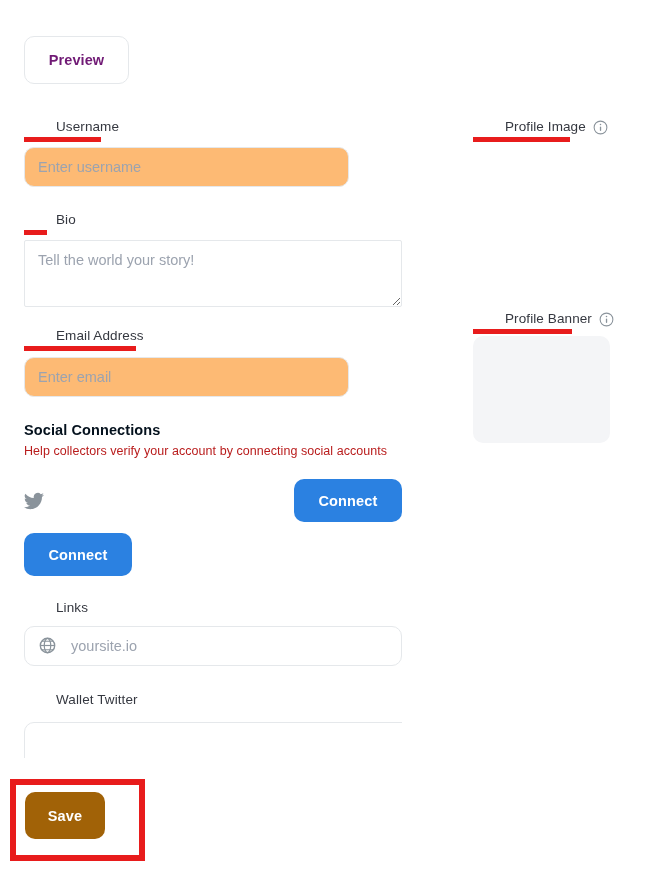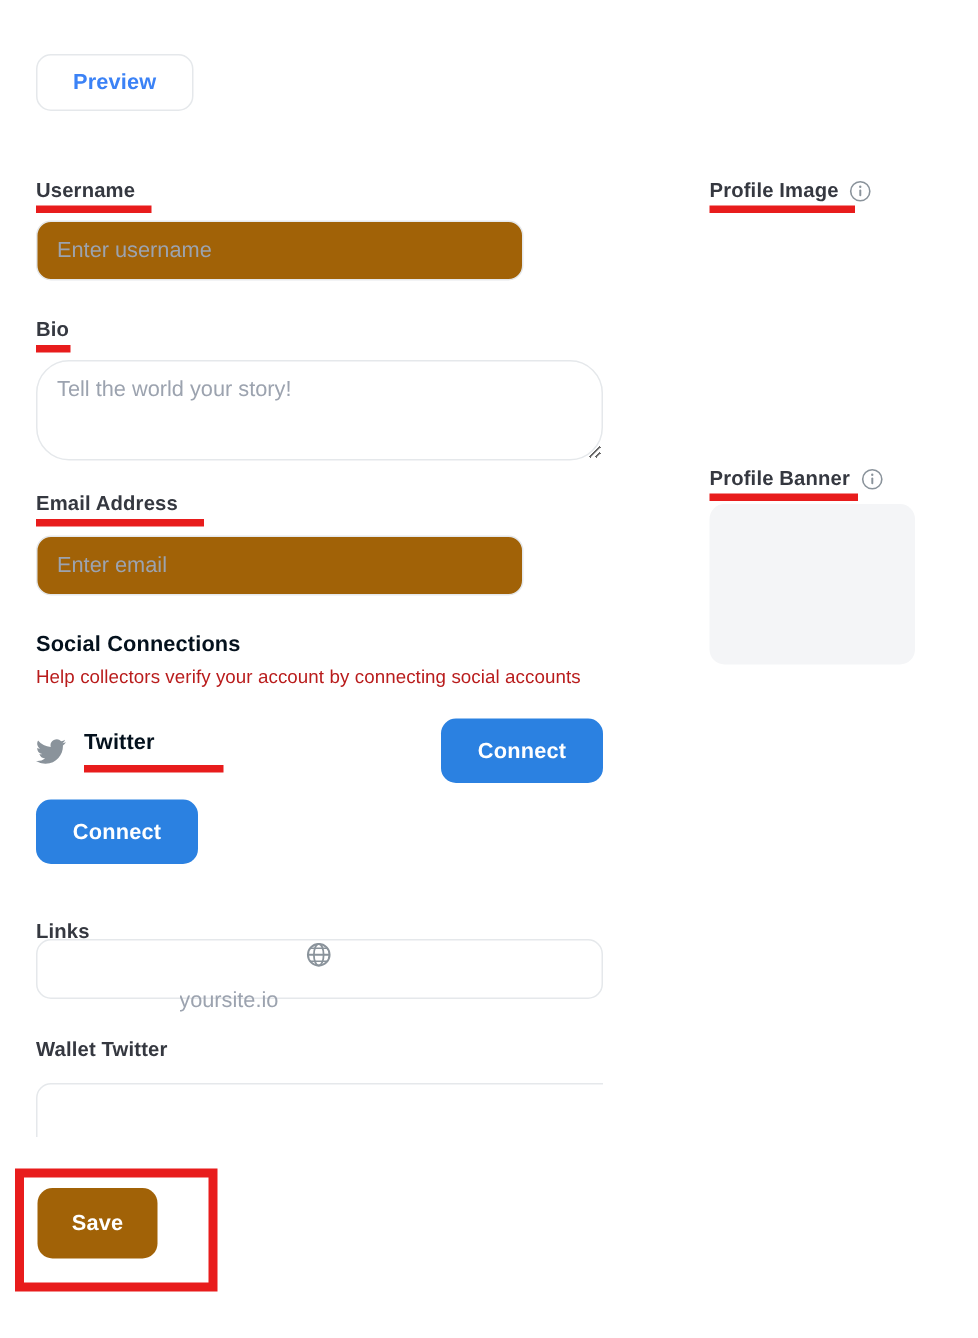--- a/index.html
+++ b/index.html
@@ -32,44 +32,45 @@
     top: 0;
     width: 179px;
   }
 
   
   .preview-btn {
     position: absolute;
     left: 24px;
     top: 36px;
     width: 105px;
-    height: 38px;
-    background: #ffffff;
-    border: 1px solid #E5E8EB;
-    border-radius: 10px;
-    font-family: "Liberation Sans", sans-serif;
-    font-size: 14.5px;
-    font-weight: 700;
-    color: #3b82f6;
+    height: 48px;
+    background: #ffffff;
+    border: 1px solid #E5E8EB;
+    border-radius: 10px;
+    font-family: "Liberation Sans", sans-serif;
+    font-size: 14.5px;
+    font-weight: 700;
+    color: #701a75;
     letter-spacing: 0.1px;
     cursor: pointer;
     display: flex;
     align-items: center;
     justify-content: center;
     padding: 0;
   }
 
   
   .field-label {
     font-size: 13.5px;
-    font-weight: 700;
+    font-weight: 400;
     color: #353840;
     letter-spacing: 0.1px;
     line-height: 16px;
     display: block;
+    margin-left: 32px;
   }
   .label-row {
     display: flex;
     align-items: center;
     gap: 7px;
   }
 
   
   .red-bar {
     display: block;
@@ -77,34 +78,34 @@
     background: #E81C1C;
     margin-top: 2px;
   }
 
   
   .text-input {
     width: 325px;
     height: 40px;
     border: 1px solid #E5E8EB;
     border-radius: 10px;
-    background: #a16207;
+    background: #fdba74;
     font-family: "Liberation Sans", sans-serif;
     font-size: 14.5px;
     color: #04111D;
     padding: 0 13px;
     outline: none;
   }
   .text-input::placeholder { color: #9CA3AF; opacity: 1; }
 
   .bio-area {
     width: 378px;
     height: 67px;
     border: 1px solid #E5E8EB;
-    border-radius: 22px;
+    border-radius: 2px;
     background: #ffffff;
     font-family: "Liberation Sans", sans-serif;
     font-size: 14.5px;
     color: #ef4444;
     padding: 11px 13px;
     outline: none;
     resize: vertical;
     display: block;
   }
   .bio-area::placeholder { color: #9CA3AF; opacity: 1; }
@@ -270,36 +271,32 @@
       <div class="social-sub">Help collectors verify your account by connecting social accounts</div>
     </div>
 
     <div class="social-row abs" style="left:0; top:479px; height:43px;">
       <div class="social-left">
         <span class="social-icon">
           <svg viewBox="0 0 24 24" width="20" height="20" aria-hidden="true">
             <path fill="#8A939B" d="M23.95 4.57c-.88.39-1.83.66-2.83.78a4.93 4.93 0 0 0 2.16-2.72c-.95.56-2 .97-3.13 1.19a4.92 4.92 0 0 0-8.38 4.48A13.97 13.97 0 0 1 1.64 3.16a4.92 4.92 0 0 0 1.52 6.57 4.9 4.9 0 0 1-2.23-.61v.06a4.92 4.92 0 0 0 3.95 4.83 4.96 4.96 0 0 1-2.22.08 4.93 4.93 0 0 0 4.6 3.42A9.88 9.88 0 0 1 0 19.54a13.94 13.94 0 0 0 7.55 2.21c9.06 0 14.01-7.5 14.01-14.01 0-.21 0-.42-.02-.63a10 10 0 0 0 2.46-2.54z"></path>
           </svg>
         </span>
-        <div>
-          <span class="social-name">Twitter</span>
-          <span class="red-bar" style="width:93px; margin-top:6px;"></span>
-        </div>
       </div>
       <button class="connect-btn">Connect</button>
     </div>
 
     <div class="social-row abs" style="left:0; top:533px; height:43px;">
       <button class="connect-btn">Connect</button>
     </div>
 
-    <div class="abs" style="left:0; top:613px;">
+    <div class="abs" style="left:0; top:600px;">
       <span class="field-label">Links</span>
     </div>
-    <div class="link-wrap abs" style="left:0; top:626px;flex-direction:column;">
+    <div class="link-wrap abs" style="left:0; top:626px;">
       <span class="social-icon">
         <svg viewBox="0 0 24 24" width="19" height="19" aria-hidden="true">
           <circle cx="12" cy="12" r="9.1" fill="none" stroke="#8A939B" stroke-width="1.7"></circle>
           <ellipse cx="12" cy="12" rx="4.1" ry="9.1" fill="none" stroke="#8A939B" stroke-width="1.5"></ellipse>
           <line x1="2.9" y1="12" x2="21.1" y2="12" stroke="#8A939B" stroke-width="1.5"></line>
           <line x1="4.6" y1="6.6" x2="19.4" y2="6.6" stroke="#8A939B" stroke-width="1.3"></line>
           <line x1="4.6" y1="17.4" x2="19.4" y2="17.4" stroke="#8A939B" stroke-width="1.3"></line>
         </svg>
       </span>
       <input class="link-input" type="text" placeholder="yoursite.io" style="">

